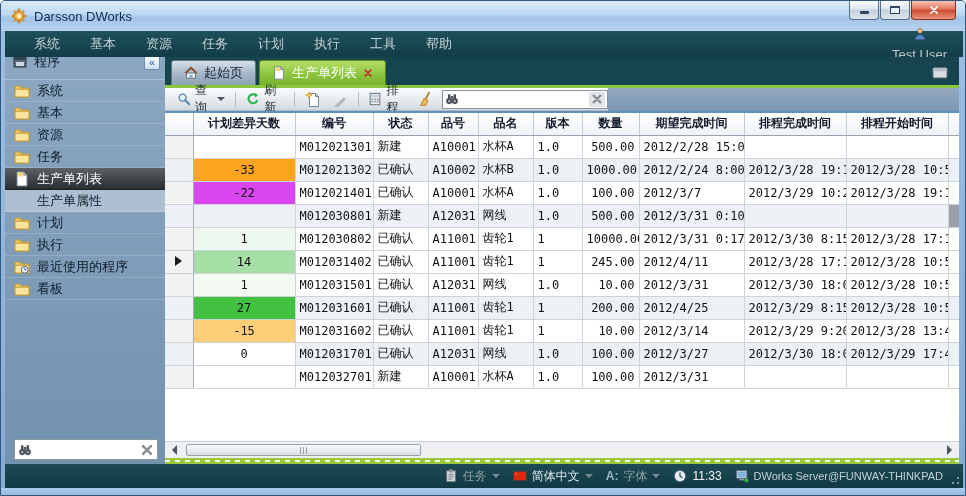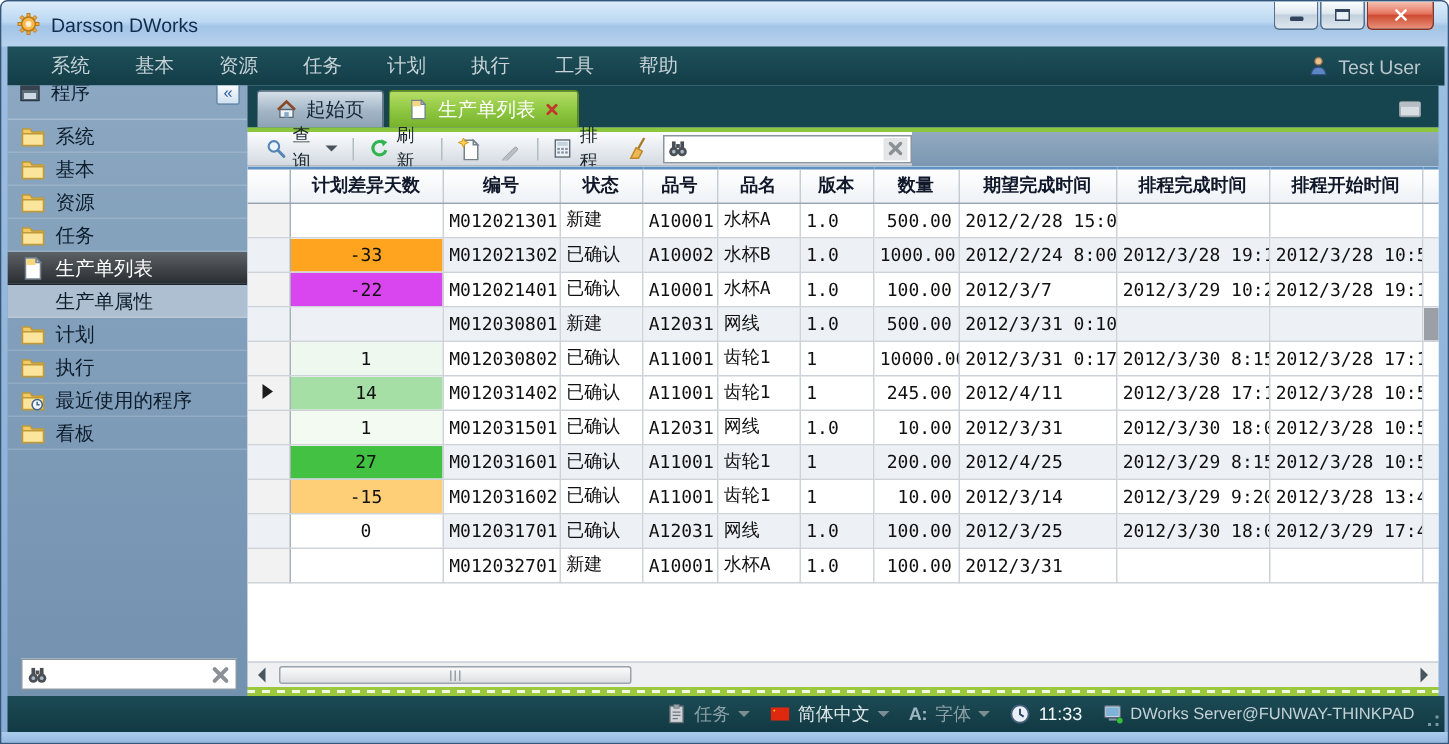--- a/index.html
+++ b/index.html
@@ -18,21 +18,21 @@
   .wbtn.close { width:45px; border-color:#8c3020;
     background:linear-gradient(#f6c4b4,#e5745e 45%,#cf4a32 52%,#e8927a); }
   .g-min { width:9px; height:3px; background:#30445c; border-radius:1px; margin-top:5px; }
   .g-max { width:10px; height:8px; border:1px solid #30445c; border-top:2px solid #30445c; background:#e8f0f8; }
 
   
   #menubar { position:absolute; left:4px; top:30px; width:958px; height:26px;
     background:linear-gradient(#1e515b,#133d47); display:flex; align-items:center; padding-left:14px; }
   #menu-items { display:flex; }
   .menu-item { color:#c6d2d6; font-size:13px; padding:4px 15px; cursor:default; }
-  #menu-user { position:absolute; right:16px; display:flex; align-items:center; gap:6px; color:#b9c6cb; font-size:13px; }
+  #menu-user { position:absolute; right:16px; display:flex; align-items:center; gap:6px; color:#b9c6cb; font-size:13px;flex-direction:column; }
 
   
   #sidebar { position:absolute; left:4px; top:56px; width:160px; height:407px;
     background:linear-gradient(180deg,#8ba7c1,#7392b0); overflow:hidden; }
   #side-header { height:23px; display:flex; align-items:center; gap:6px; padding:0 5px 12px 7px;
     color:#0e2030; font-size:13px; border-bottom:1px solid rgba(255,255,255,.25); }
   #collapse-btn { margin-left:auto; width:16px; height:15px; text-align:center; line-height:13px;
     font-size:11px; color:#2a5a9a; background:linear-gradient(#fdfeff,#cfe0ef); border:1px solid #68.8; border:1px solid #6a8cac; border-radius:2px; }
   .side-item { height:22px; display:flex; align-items:center; gap:7px; padding:0 4px 0 9px;
     color:#0d1d2b; font-size:13px; border-bottom:1px solid rgba(255,255,255,.16); }
@@ -582,21 +582,21 @@
           </tr>
           <tr class="alt">
             <td class="ind"></td>
             <td class="center" style="background: rgb(255, 255, 255);">0</td>
             <td>M012031701</td>
             <td>已确认</td>
             <td>A12031</td>
             <td>网线</td>
             <td>1.0</td>
             <td class="right">100.00</td>
-            <td>2012/3/25</td>
+            <td>2012/3/27</td>
             <td>2012/3/30 18:00</td>
             <td>2012/3/29 17:46</td>
             <td></td>
           </tr>
           <tr>
             <td class="ind"></td>
             <td class="center"></td>
             <td>M012032701</td>
             <td>新建</td>
             <td>A10001</td>

